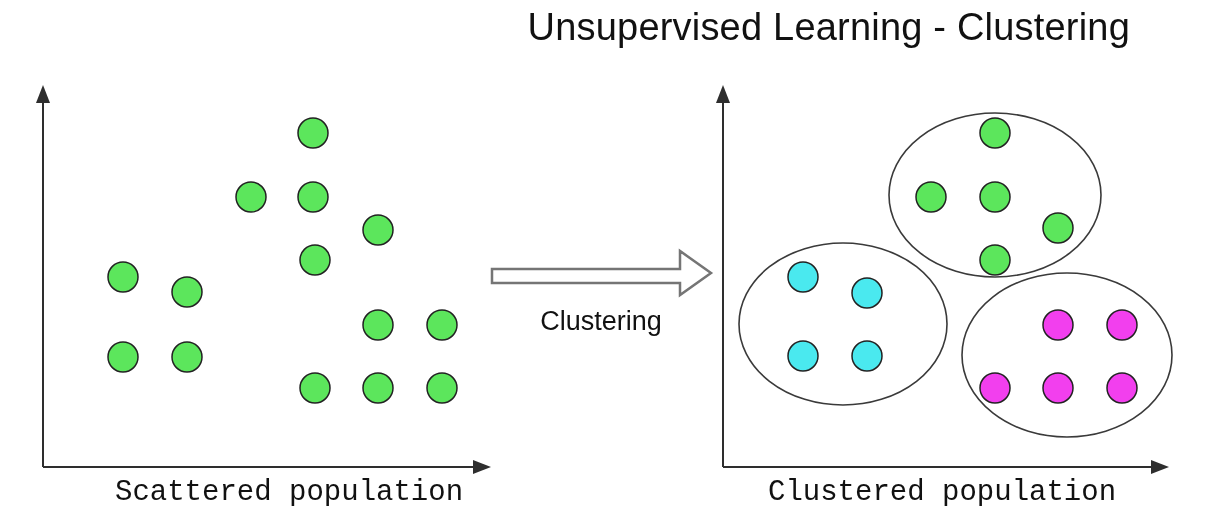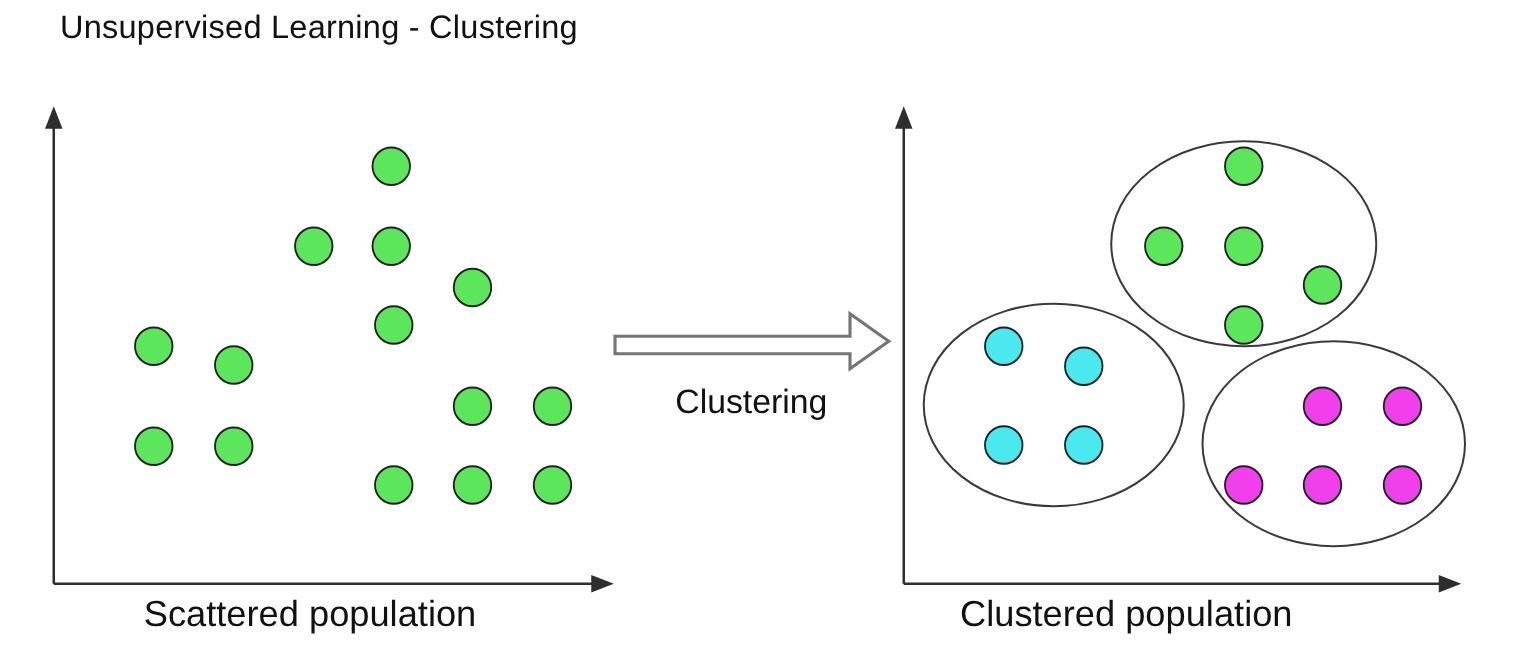--- a/index.html
+++ b/index.html
@@ -1,25 +1,25 @@
 <!DOCTYPE html>
 <html><head>
 <meta charset="utf-8">
 <style>
   html,body{margin:0;padding:0;}
   body{
     width:1212px;height:518px;position:relative;background:#ffffff;overflow:hidden;
     font-family:"Liberation Sans",sans-serif;color:#111;
   }
   .title{
-    position:absolute;top:6px;left:0;width:1130px;text-align:left;
-    font-size:26px;letter-spacing:0.2px;padding-left:48px;
+    position:absolute;top:6px;left:0;width:1130px;text-align:right;
+    font-size:38px;letter-spacing:0.2px;
   }
   .axis-label{
-    position:absolute;top:476px;font-size:29px;text-align:left;white-space:nowrap;
+    position:absolute;top:476px;font-size:29px;text-align:center;white-space:nowrap;font-family:Liberation Mono, monospace;
   }
   .label-left{left:115px;width:300px;}
   .label-right{left:768px;width:300px;}
   .arrow-label{
     position:absolute;top:290px;left:501px;width:200px;text-align:center;font-size:27px;margin-top:16px;
   }
   svg{position:absolute;left:0;top:0;}
 </style>
 </head>
 <body>

